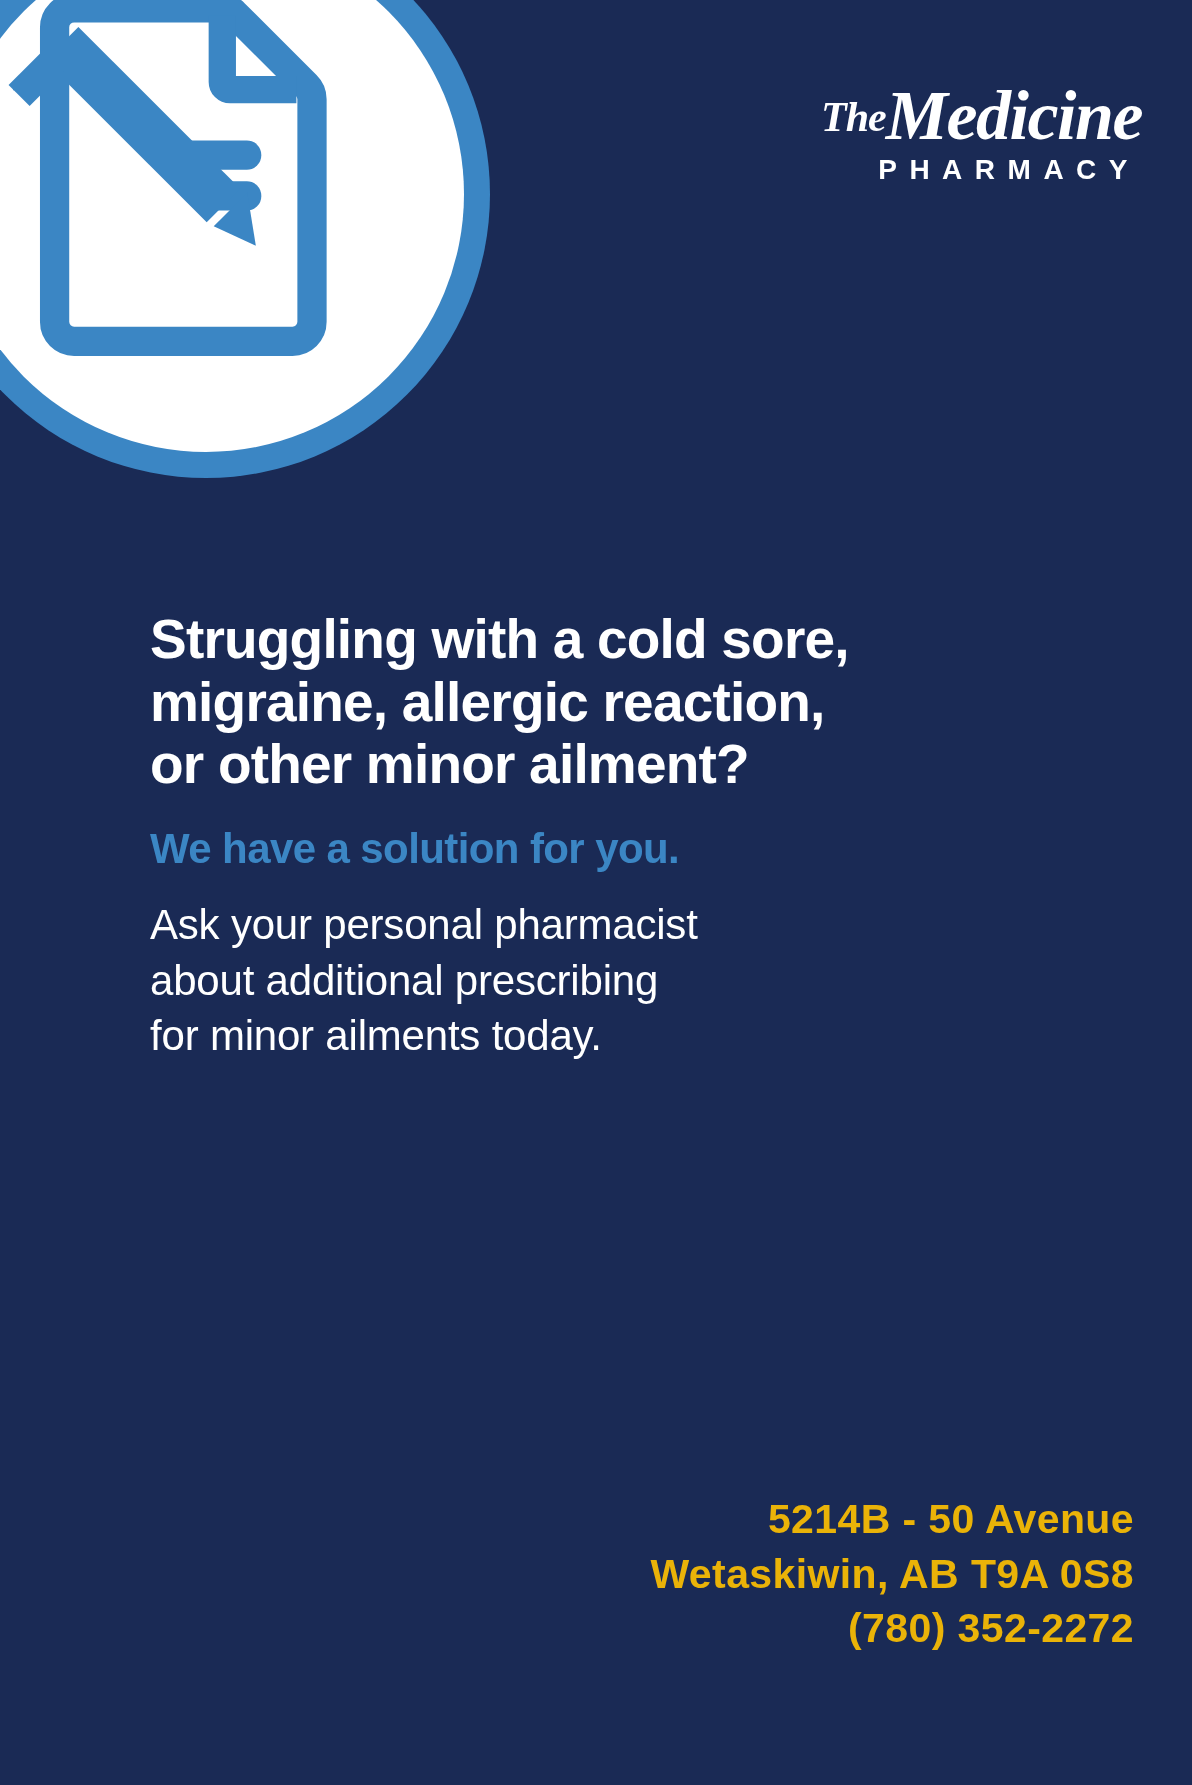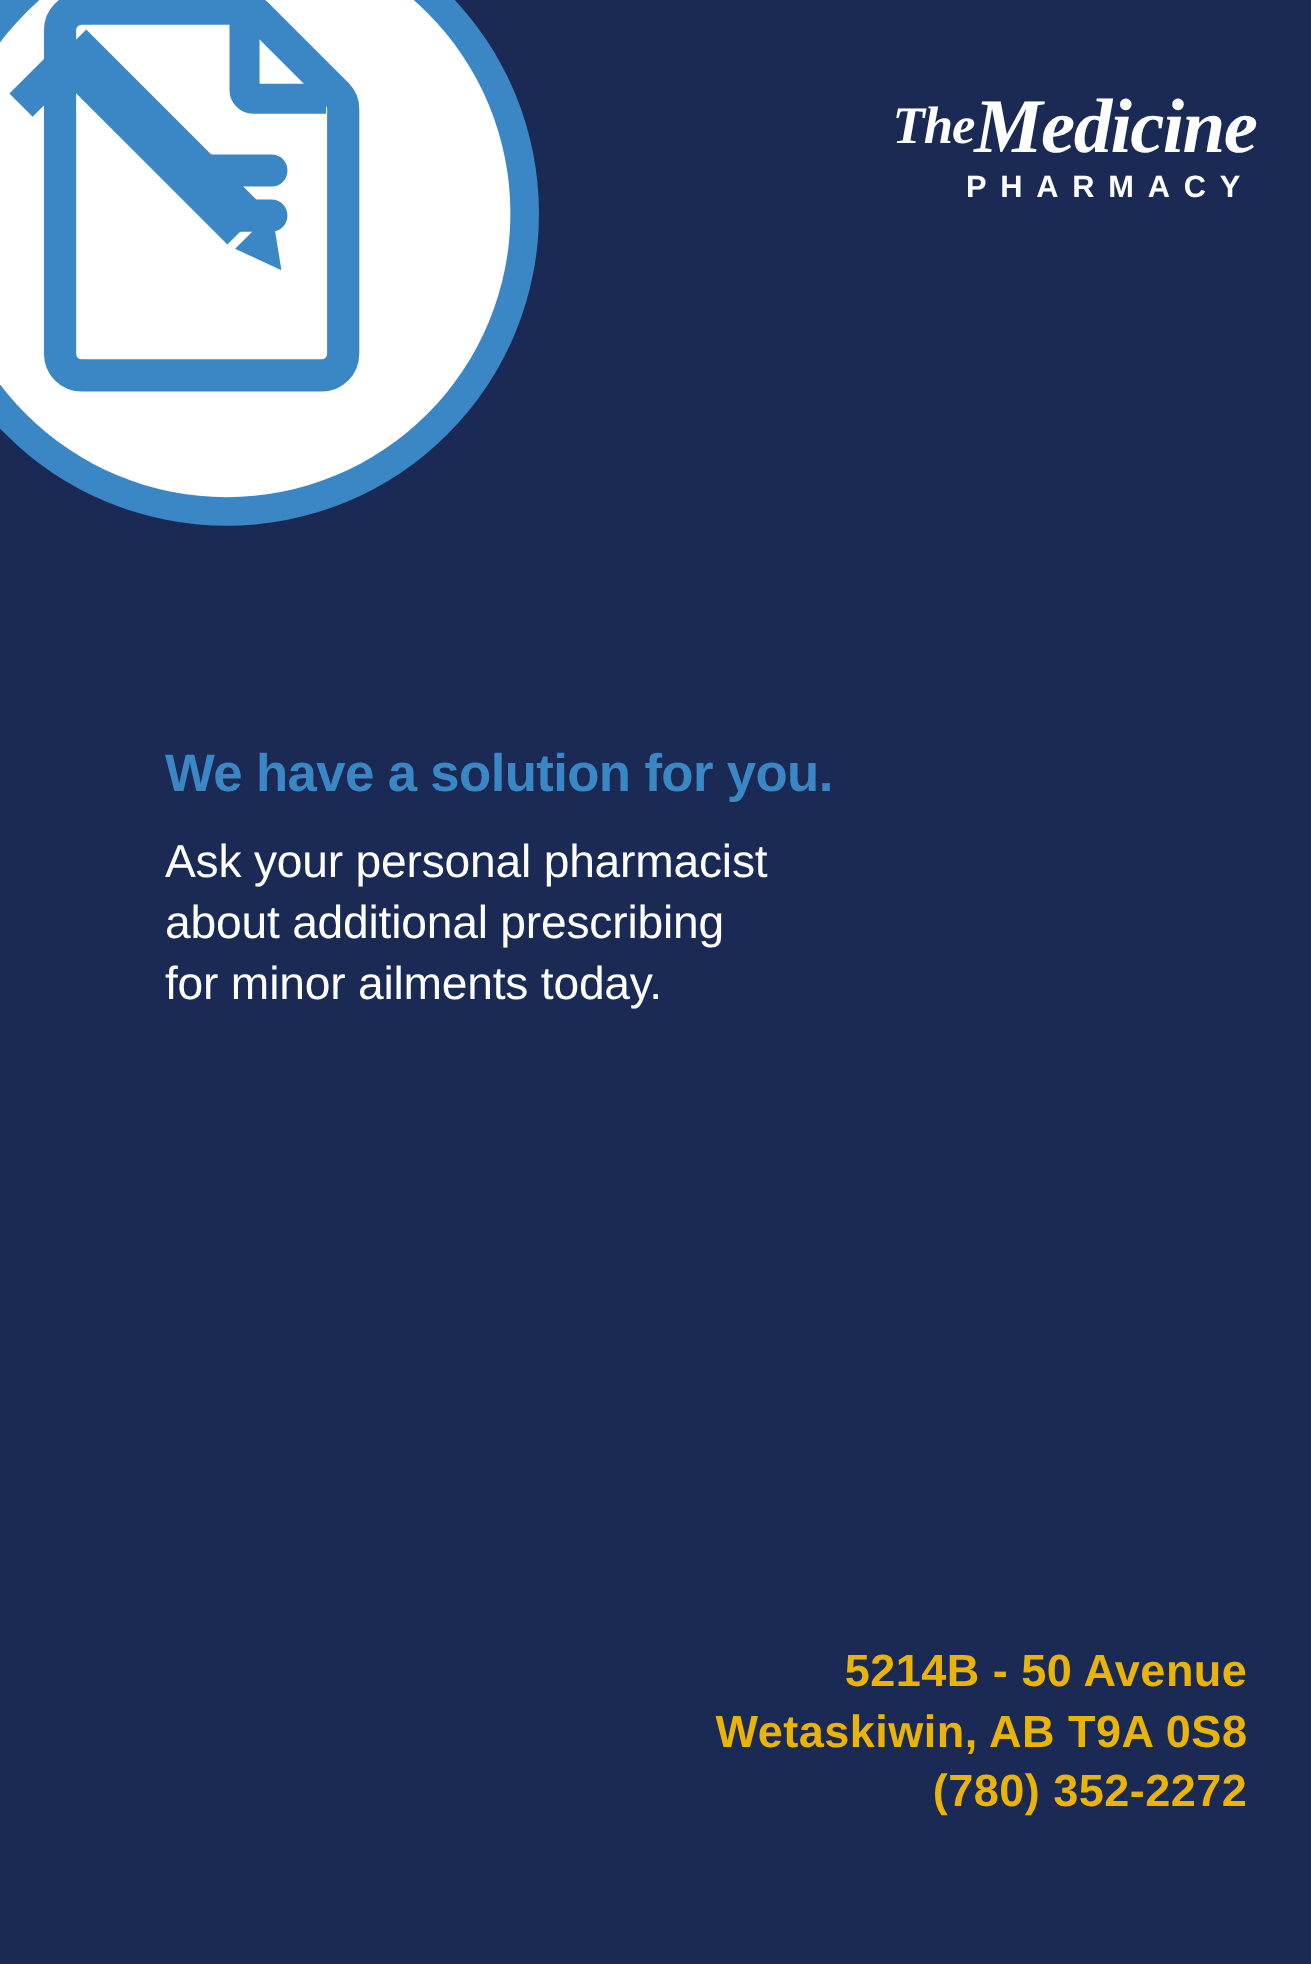--- a/index.html
+++ b/index.html
@@ -66,21 +66,21 @@
     font-family:"Liberation Serif", serif;
     font-style:italic;
     font-weight:bold;
     font-size:70px;
     line-height:0.92;
     letter-spacing:-1.5px;
     white-space:nowrap;
     display:block;
   }
   .logo-the {
-    font-size:48px;
+    font-size:42px;
     position:relative;
     top:-8px;
     letter-spacing:-1px;
     font-family:Liberation Serif, serif;
   }
   .logo-line2 {
     display:block;
     font-family:"Liberation Serif", serif;
     font-style:italic;
     font-weight:bold;
@@ -131,24 +131,24 @@
     font-weight:bold;
     font-size:55px;
     line-height:1.14;
     letter-spacing:-0.8px;
     white-space:pre-line;
   }
 
   .subhead {
     color:#3b86c4;
     font-weight:bold;
-    font-size:48px;
+    font-size:42px;
     line-height:1.15;
     letter-spacing:-0.6px;
-    margin-top:68px;
+    margin-top:29px;
     white-space:pre-line;
   }
 
   .bodycopy {
     color:#ffffff;
     font-weight:normal;
     font-size:42px;
     line-height:1.32;
     letter-spacing:-0.2px;
     margin-top:24px;
@@ -197,20 +197,23 @@
       </svg>
     </div>
   </div>
 
   <div class="logo">
     <span class="logo-line1"><span class="logo-the">The</span><span>Medicine</span></span>
     <span class="logo-line3">PHARMACY</span>
   </div>
 
   <div class="content">
+    <h1 class="headline">Struggling with a cold sore,
+migraine, allergic reaction,
+or other minor ailment?</h1>
     <h2 class="subhead">We have a solution for you.</h2>
     <p class="bodycopy">Ask your personal pharmacist
 about additional prescribing
 for minor ailments today.</p>
   </div>
 
   <div class="address">5214B - 50 Avenue
 Wetaskiwin, AB T9A 0S8
 (780) 352-2272</div>
 

